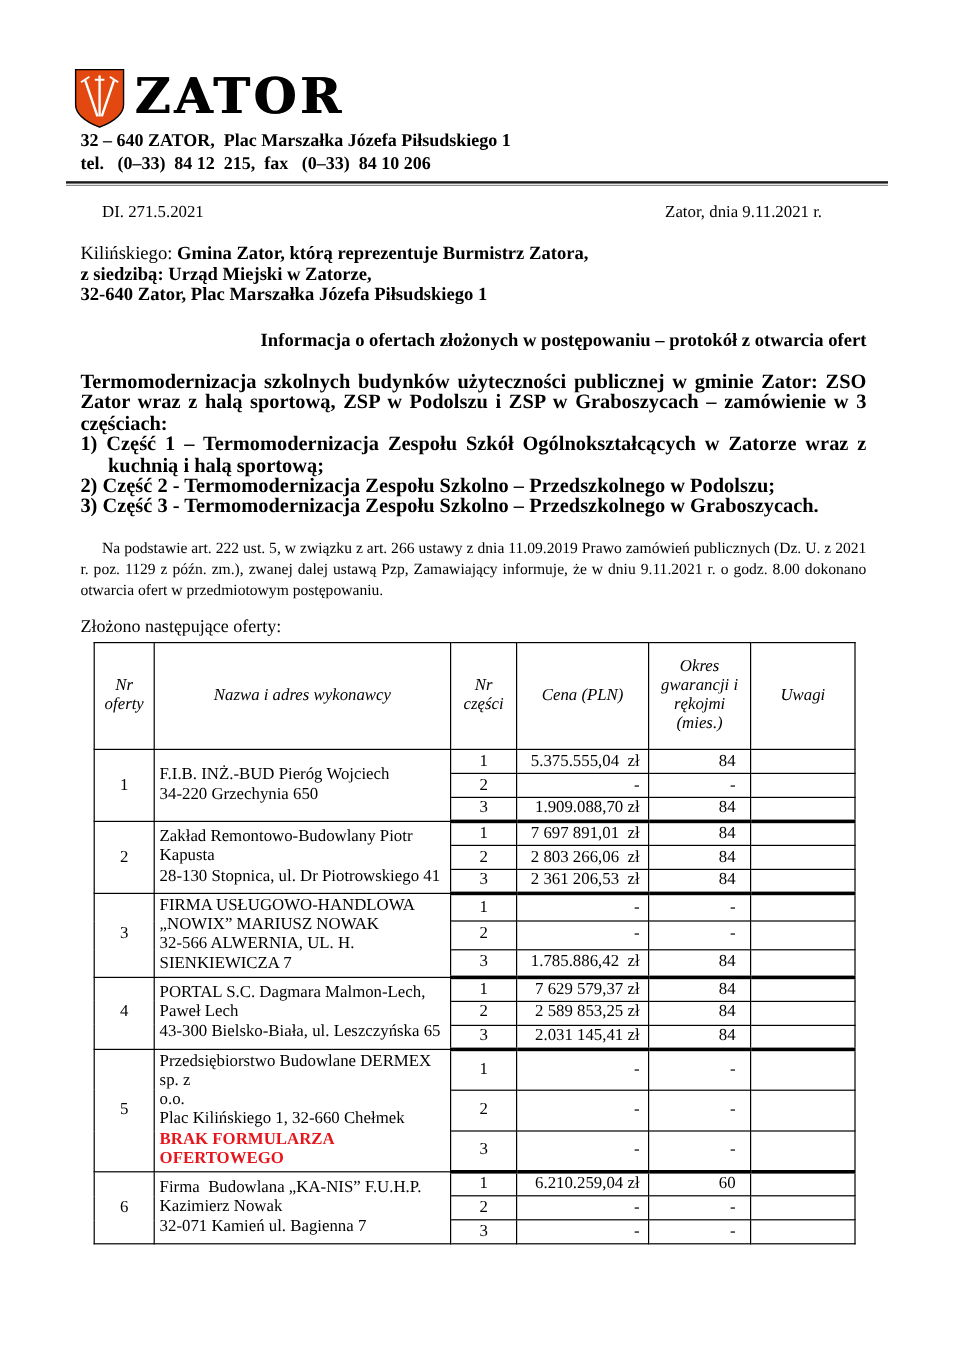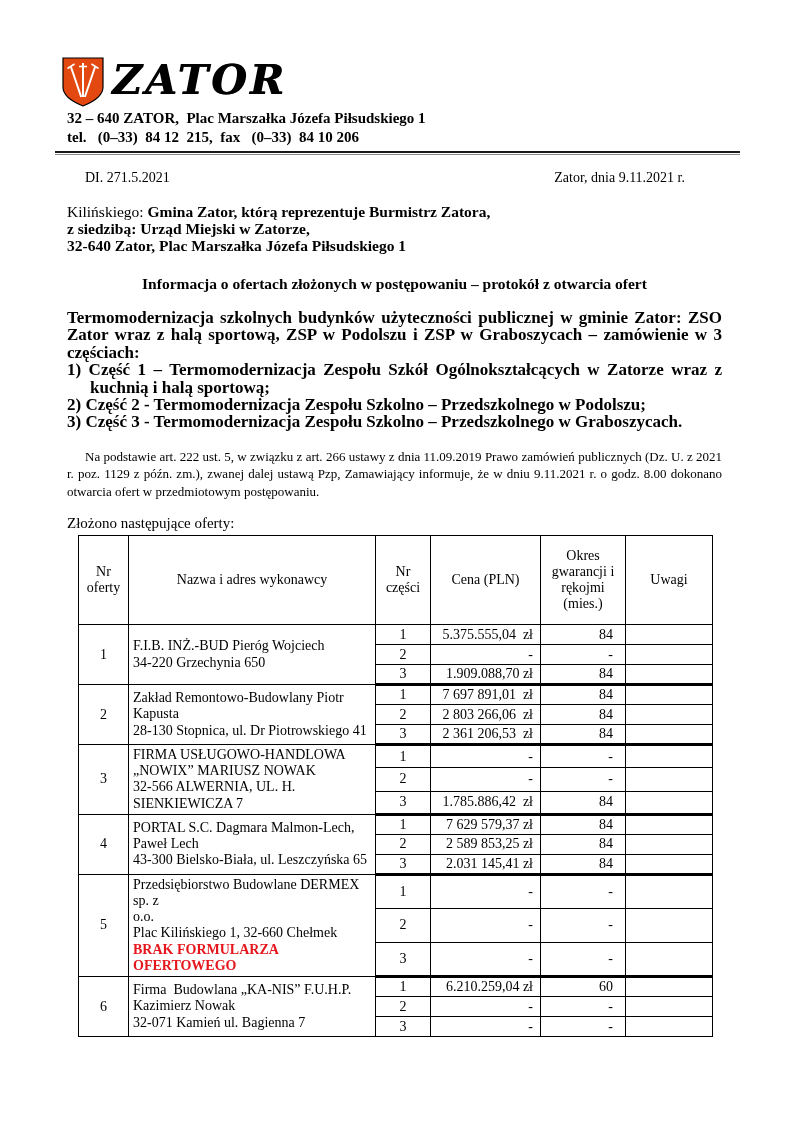--- a/index.html
+++ b/index.html
@@ -13,47 +13,46 @@
     overflow:hidden;
   }
   
   .logo-row{display:flex;align-items:flex-start;margin-left:-5px;height:50px;}
   .shield{width:42px;height:50px;flex:0 0 42px;}
   .wordmark{
     font-family:"DejaVu Serif", serif;
     font-weight:700;font-size:41px;line-height:46px;
     letter-spacing:3px;margin-left:8px;
     text-shadow:0.8px 0 0 currentColor;
-    font-style:italic;
   }
   .office-name{font-size:20.5px;font-weight:bold;margin-top:9px;white-space:pre;letter-spacing:0.5px;}
   .office-address{font-size:15px;font-weight:bold;margin-top:3px;white-space:pre;}
   .office-phone{font-size:15px;font-weight:bold;margin-top:2px;white-space:pre;}
   .header-rule{margin-top:5px;margin-left:-12px;width:685px;height:1px;
     border-top:2px solid #1a1a1a;border-bottom:1px solid #8a8a8a;}
   
   .ref-row{display:flex;justify-content:space-between;margin-top:15px;font-size:14px;}
   .case-number{margin-left:18px;}
   .place-date{margin-right:37px;}
   
   .buyer{margin-top:17px;font-size:15.5px;line-height:17px;font-weight:bold;}
   .buyer .plain{font-weight:normal;}
   
-  .doc-title{margin-top:21px;text-align:center;font-weight:bold;font-size:15.5px;}
+  .doc-title{margin-top:21px;text-align:right;font-weight:bold;font-size:15.5px;}
   
   .subject{margin-top:16px;font-weight:bold;font-size:17px;line-height:17.4px;}
   .subject-intro{text-align:justify;}
   .subject-item{padding-left:23px;text-indent:-23px;text-align:justify;}
   
   .legal{margin-top:17px;font-size:13px;line-height:17.4px;text-align:justify;text-indent:18px;}
   
   .offers-intro{margin-top:15px;font-size:15px;}
   table.offers{border-collapse:collapse;width:634px;margin-left:11px;margin-top:3px;table-layout:fixed;}
   table.offers th,table.offers td{border:1px solid #000;font-size:14px;font-weight:normal;box-sizing:border-box;}
-  table.offers thead th{height:60px;text-align:center;vertical-align:middle;line-height:16px;padding:12px 3px;}
+  table.offers thead th{height:60px;text-align:center;vertical-align:middle;line-height:16px;padding:12px 3px;font-style:italic;}
   td.part-cell{height:20px;padding:0 2px;}
   td.offer-no{text-align:center;vertical-align:middle;}
   td.contractor{vertical-align:middle;padding:2px 5px 2px 4px;line-height:16.2px;}
   .contractor-line{white-space:pre-wrap;}
   .contractor-alert{font-weight:bold;color:var(--alert-color,#e6161d);white-space:pre-wrap;}
   td.part-no{text-align:center;}
   td.price{text-align:right;padding-right:7px;white-space:pre;}
   td.warranty{text-align:right;padding-right:12px;}
   tr.group-end td{border-bottom:3px solid #000;}
   td.span-end{border-bottom:3px solid #000;}

